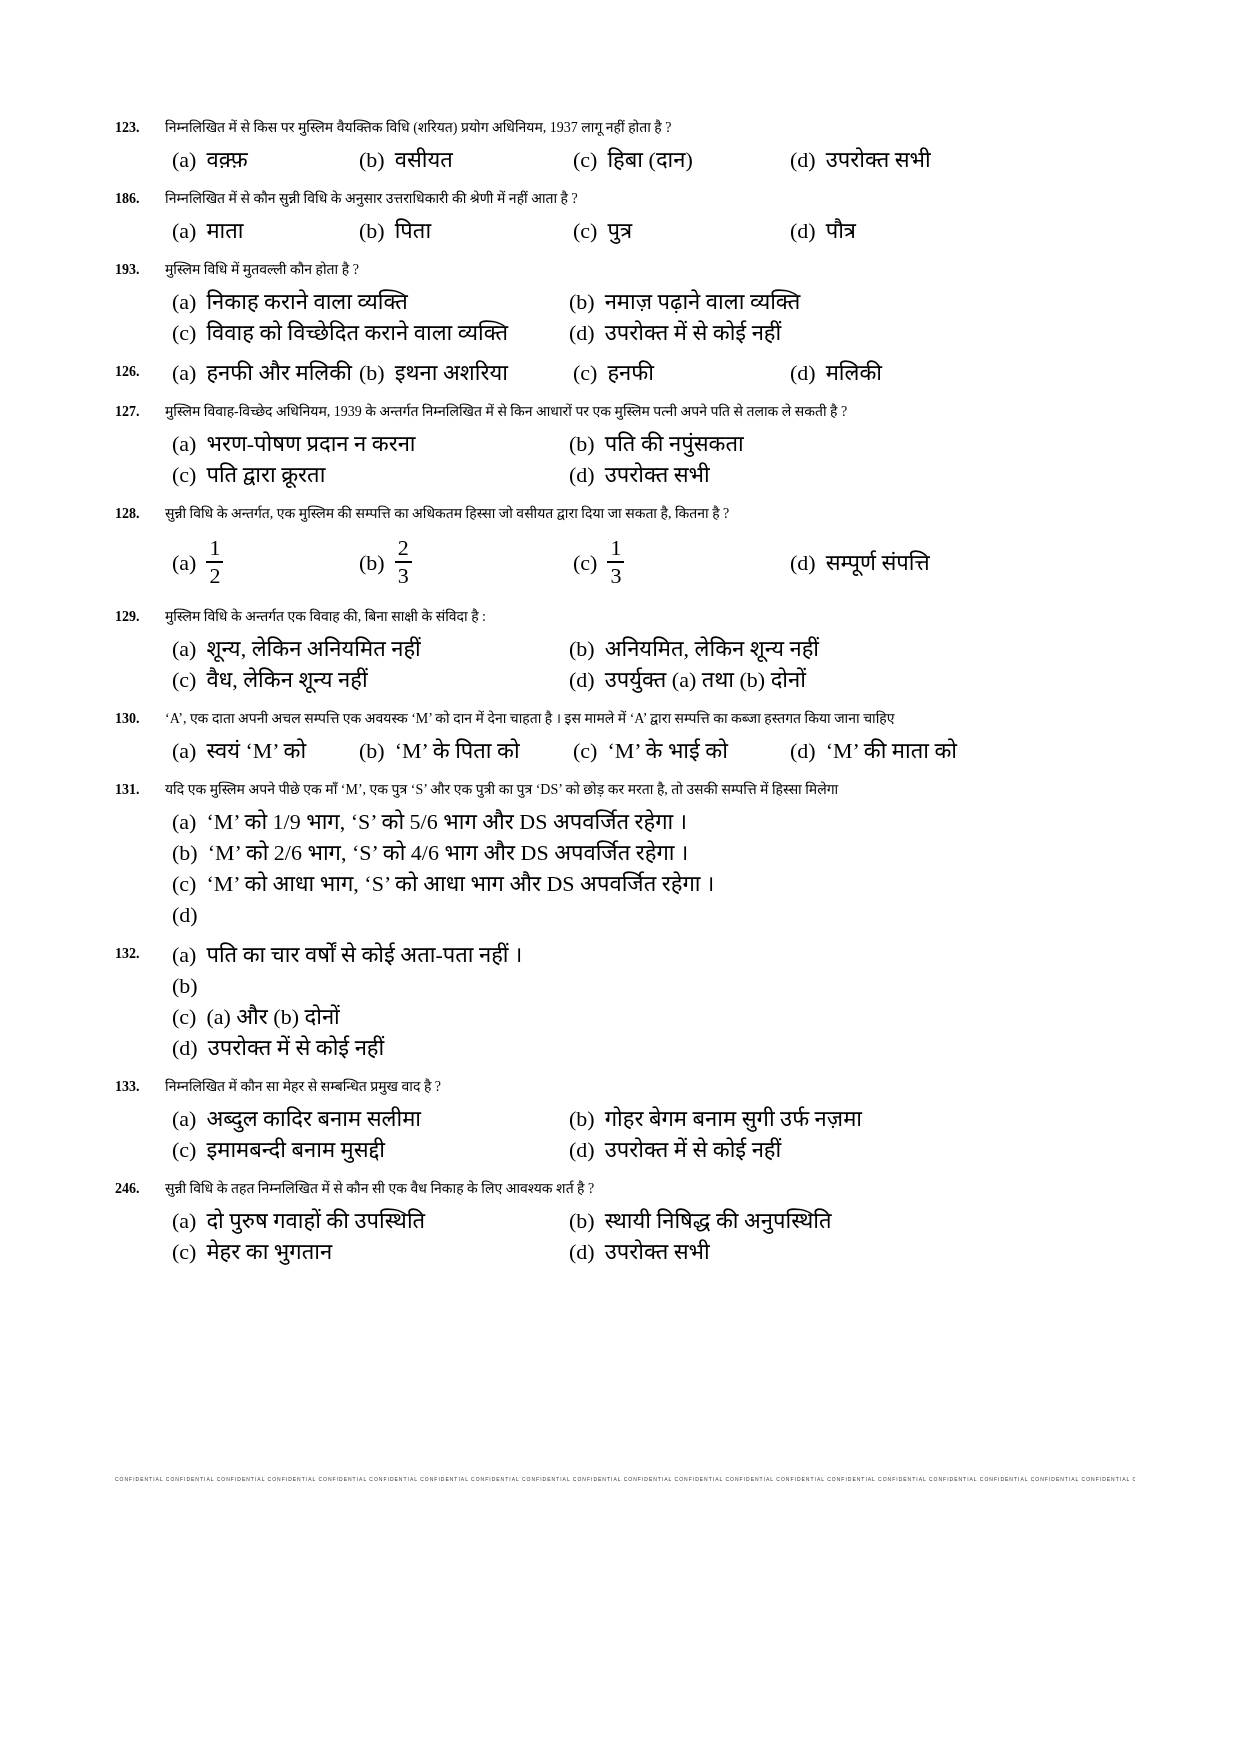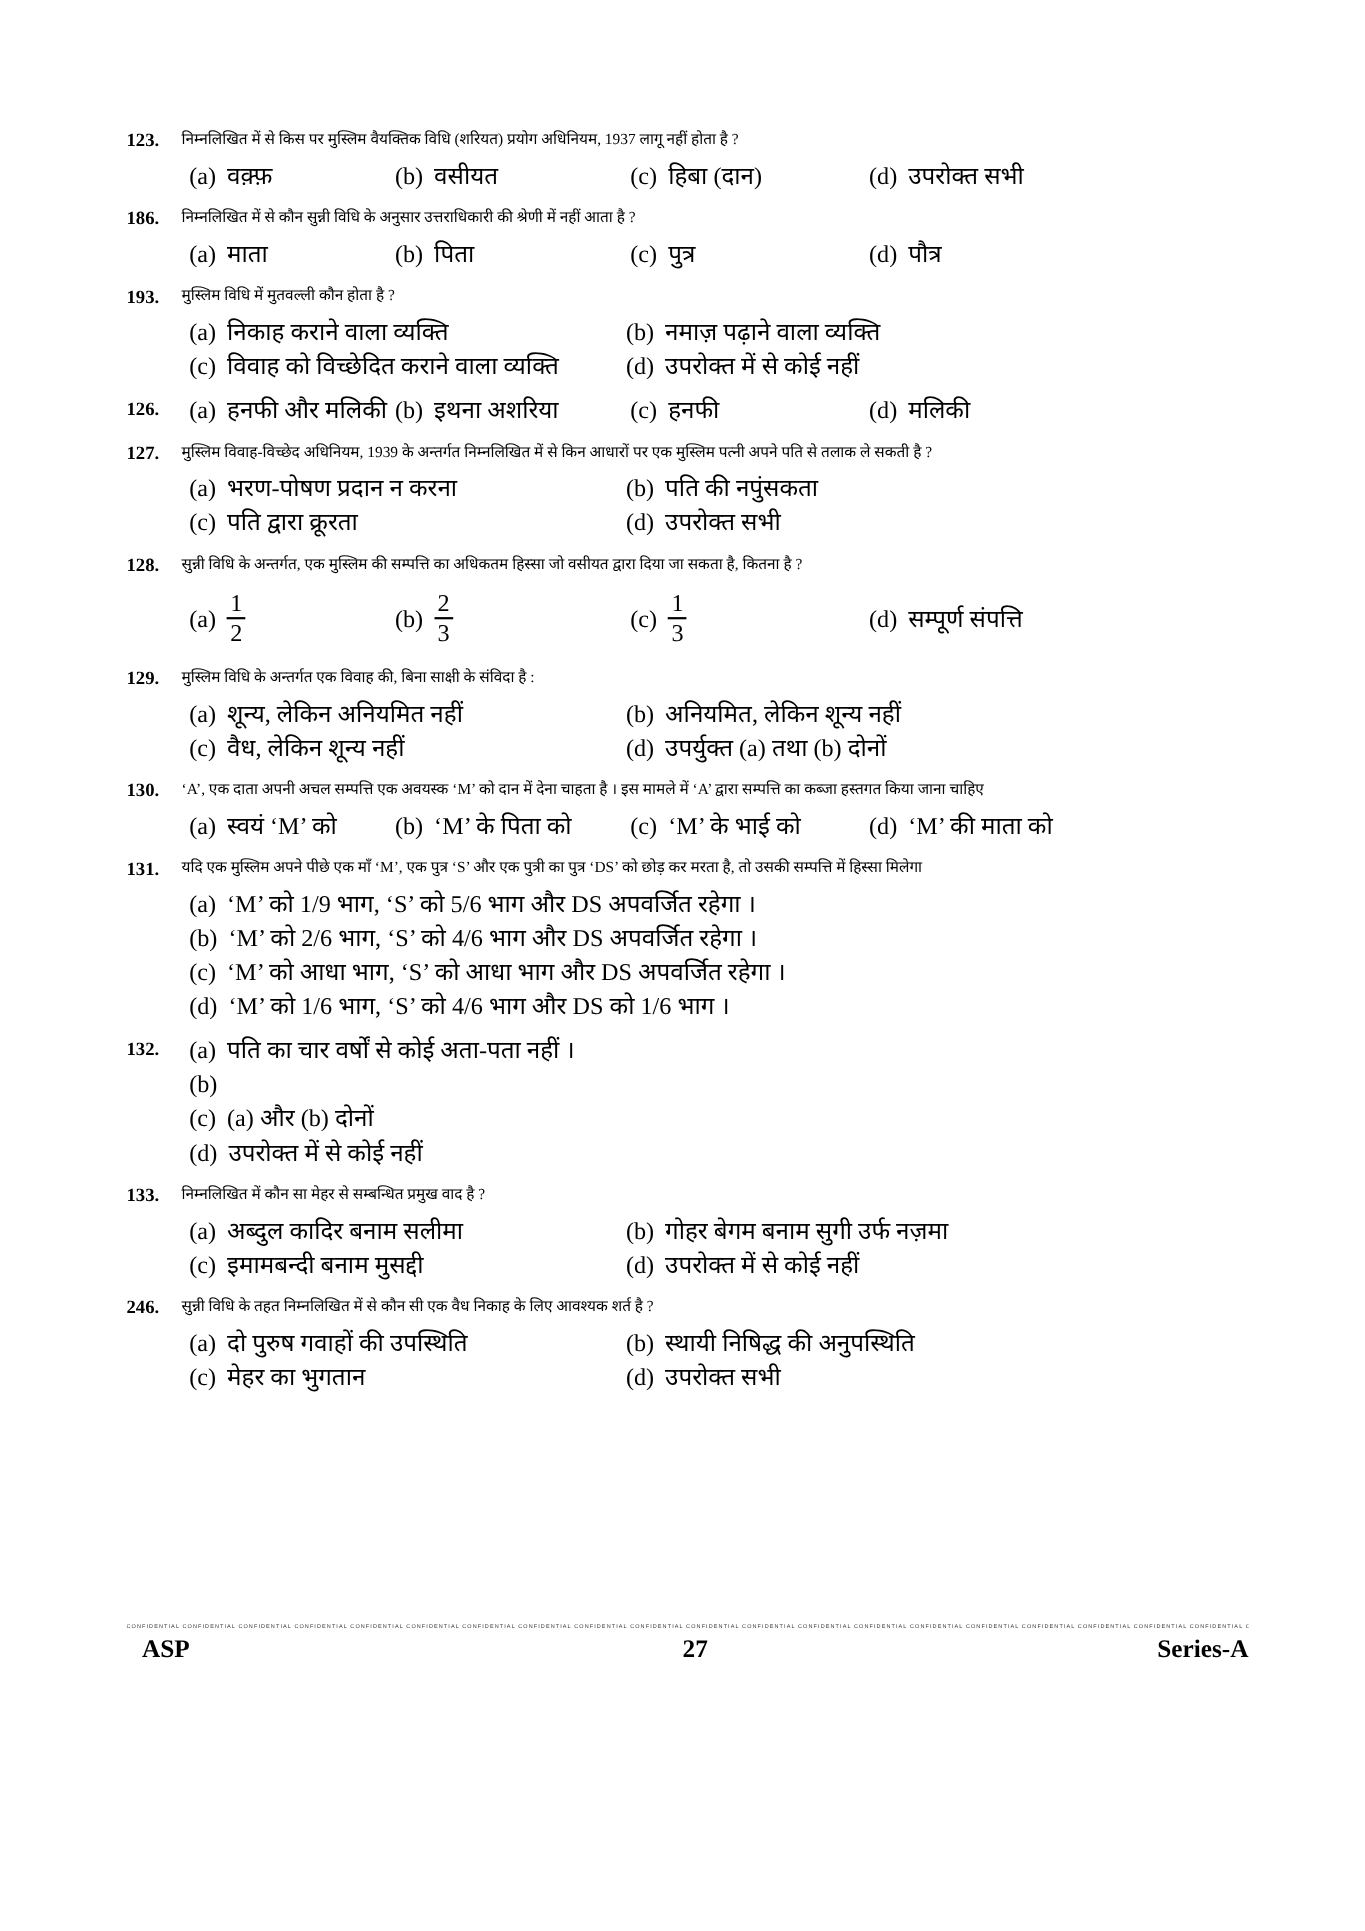--- a/index.html
+++ b/index.html
@@ -3,21 +3,21 @@
 <meta charset="utf-8">
 <style>
   html,body{margin:0;padding:0;background:#e8e8e8;}
   .page{
     width:1241px;height:1755px;background:#ffffff;position:relative;
     overflow:hidden;color:#000;font-family:"Liberation Serif","DejaVu Serif",serif;
     margin:0 auto;
   }
   .content{position:absolute;left:115px;top:112px;width:1020px;}
   .question{display:flex;margin-bottom:8px;}
-  .qnum{flex:0 0 50px;font-weight:bold;font-size:17px;line-height:31px;}
+  .qnum{flex:0 0 50px;font-weight:bold;font-size:14px;line-height:31px;}
   .qbody{flex:1;min-width:0;}
   .qtext{font-size:14px;line-height:31px;}
   .options{margin-top:1px;}
   .option{display:flex;gap:10px;font-size:22px;line-height:31px;align-items:baseline;}
   .olabel{flex:0 0 auto;}
   .otext{min-width:0;}
   .row4{display:grid;grid-template-columns:183px 210px 213px 1fr;padding-left:7px;column-gap:4px;}
   .grid2{display:grid;grid-template-columns:393px 1fr;padding-left:7px;column-gap:4px;}
   .list{display:flex;flex-direction:column;padding-left:7px;}
   .row4.has-frac{align-items:center;margin-top:6px;margin-bottom:4px;}
@@ -253,21 +253,20 @@
             <div class="option">
               <span class="olabel">(b)</span>
               <span class="otext">‘M’ को 2/6 भाग, ‘S’ को 4/6 भाग और DS अपवर्जित रहेगा ।</span>
             </div>
             <div class="option">
               <span class="olabel">(c)</span>
               <span class="otext">‘M’ को आधा भाग, ‘S’ को आधा भाग और DS अपवर्जित रहेगा ।</span>
             </div>
             <div class="option">
               <span class="olabel">(d)</span>
-              <span class="otext">‘M’ को 1/6 भाग, ‘S’ को 4/6 भाग और DS को 1/6 भाग ।</span>
             </div>
           </div>
         </div>
       </section>
       <section class="question">
         <div class="qnum">132.</div>
         <div class="qbody">
           <div class="options list">
             <div class="option">
               <span class="olabel">(a)</span>
@@ -332,19 +331,14 @@
               <span class="olabel">(d)</span>
               <span class="otext">उपरोक्त सभी</span>
             </div>
           </div>
         </div>
       </section>
     </main>
 
   <div class="footer-area">
     <div class="watermark" id="watermark">CONFIDENTIAL CONFIDENTIAL CONFIDENTIAL CONFIDENTIAL CONFIDENTIAL CONFIDENTIAL CONFIDENTIAL CONFIDENTIAL CONFIDENTIAL CONFIDENTIAL CONFIDENTIAL CONFIDENTIAL CONFIDENTIAL CONFIDENTIAL CONFIDENTIAL CONFIDENTIAL CONFIDENTIAL CONFIDENTIAL CONFIDENTIAL CONFIDENTIAL CONFIDENTIAL CONFIDENTIAL CONFIDENTIAL CONFIDENTIAL CONFIDENTIAL CONFIDENTIAL CONFIDENTIAL CONFIDENTIAL CONFIDENTIAL CONFIDENTIAL CONFIDENTIAL CONFIDENTIAL CONFIDENTIAL CONFIDENTIAL CONFIDENTIAL CONFIDENTIAL CONFIDENTIAL CONFIDENTIAL CONFIDENTIAL CONFIDENTIAL CONFIDENTIAL CONFIDENTIAL CONFIDENTIAL CONFIDENTIAL CONFIDENTIAL CONFIDENTIAL CONFIDENTIAL CONFIDENTIAL CONFIDENTIAL CONFIDENTIAL CONFIDENTIAL CONFIDENTIAL CONFIDENTIAL CONFIDENTIAL CONFIDENTIAL CONFIDENTIAL CONFIDENTIAL CONFIDENTIAL CONFIDENTIAL CONFIDENTIAL CONFIDENTIAL CONFIDENTIAL CONFIDENTIAL CONFIDENTIAL CONFIDENTIAL CONFIDENTIAL CONFIDENTIAL CONFIDENTIAL CONFIDENTIAL CONFIDENTIAL CONFIDENTIAL CONFIDENTIAL CONFIDENTIAL CONFIDENTIAL CONFIDENTIAL CONFIDENTIAL CONFIDENTIAL CONFIDENTIAL CONFIDENTIAL CONFIDENTIAL CONFIDENTIAL CONFIDENTIAL CONFIDENTIAL CONFIDENTIAL CONFIDENTIAL CONFIDENTIAL CONFIDENTIAL CONFIDENTIAL CONFIDENTIAL CONFIDENTIAL</div>
-    <div class="footer-row">
-      <span class="fl">ASP</span>
-      <span class="fc">27</span>
-      <span class="fr">Series-A</span>
-    </div>
   </div>
 </div>
 
 </body></html>

